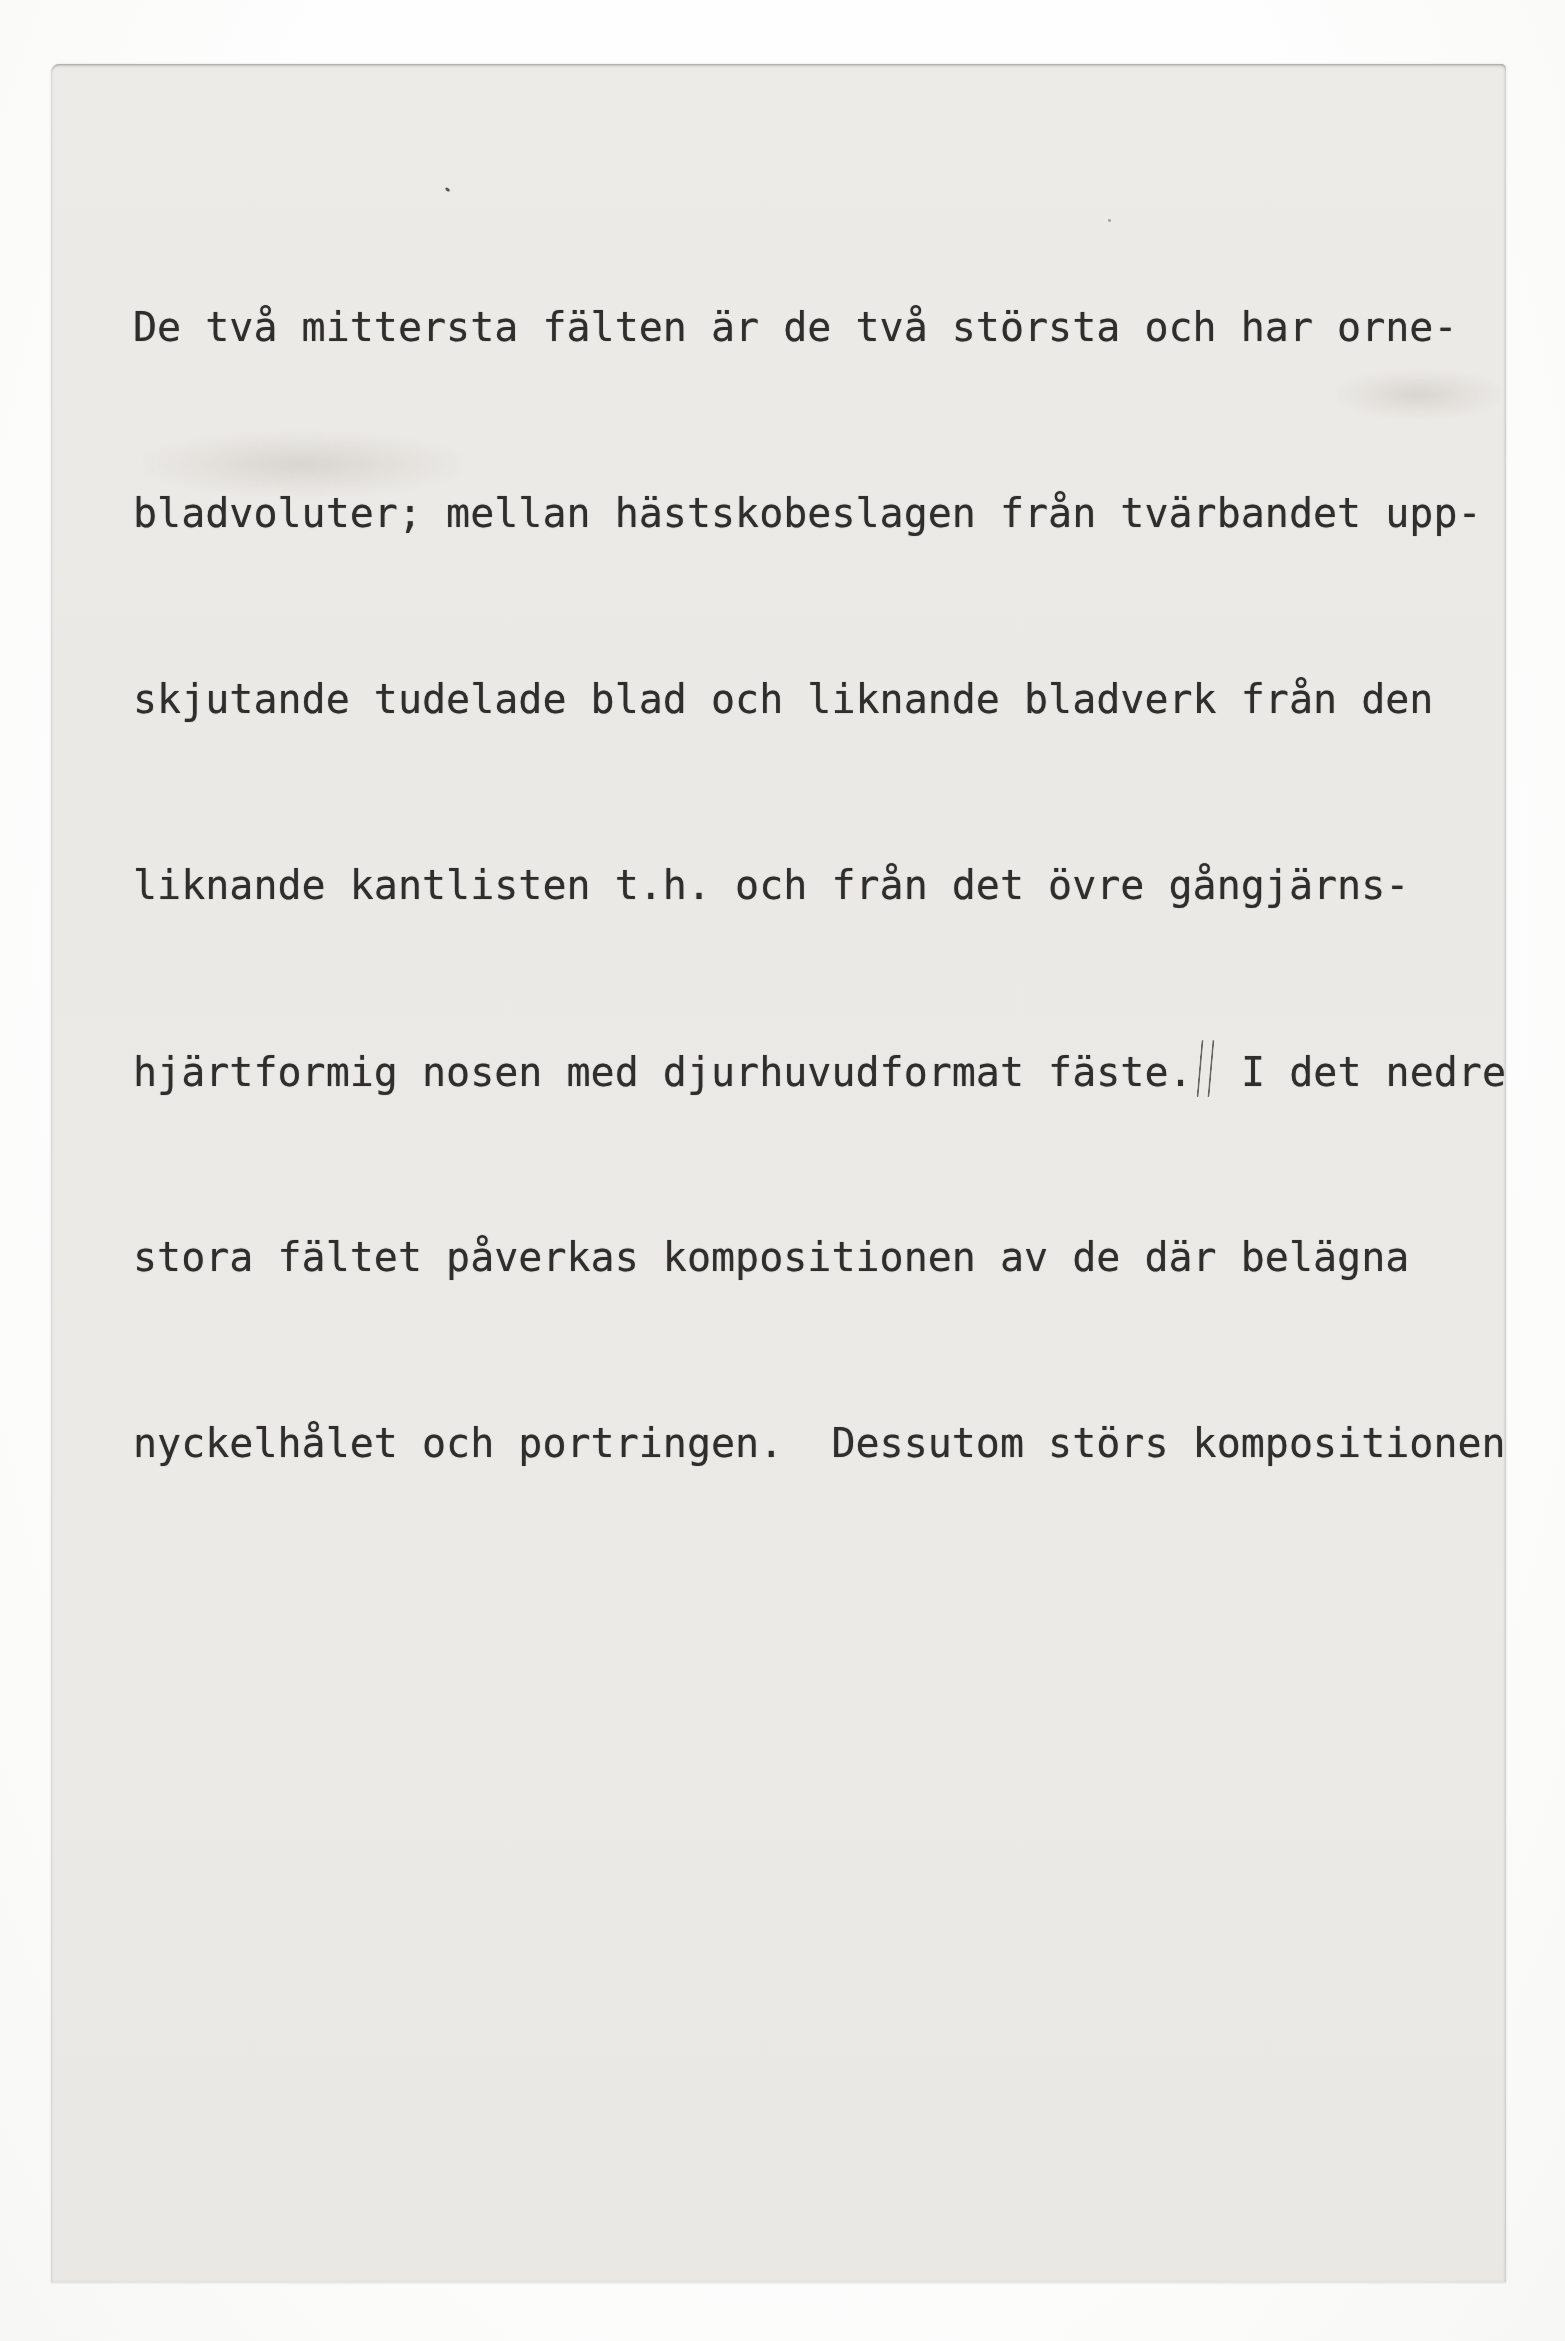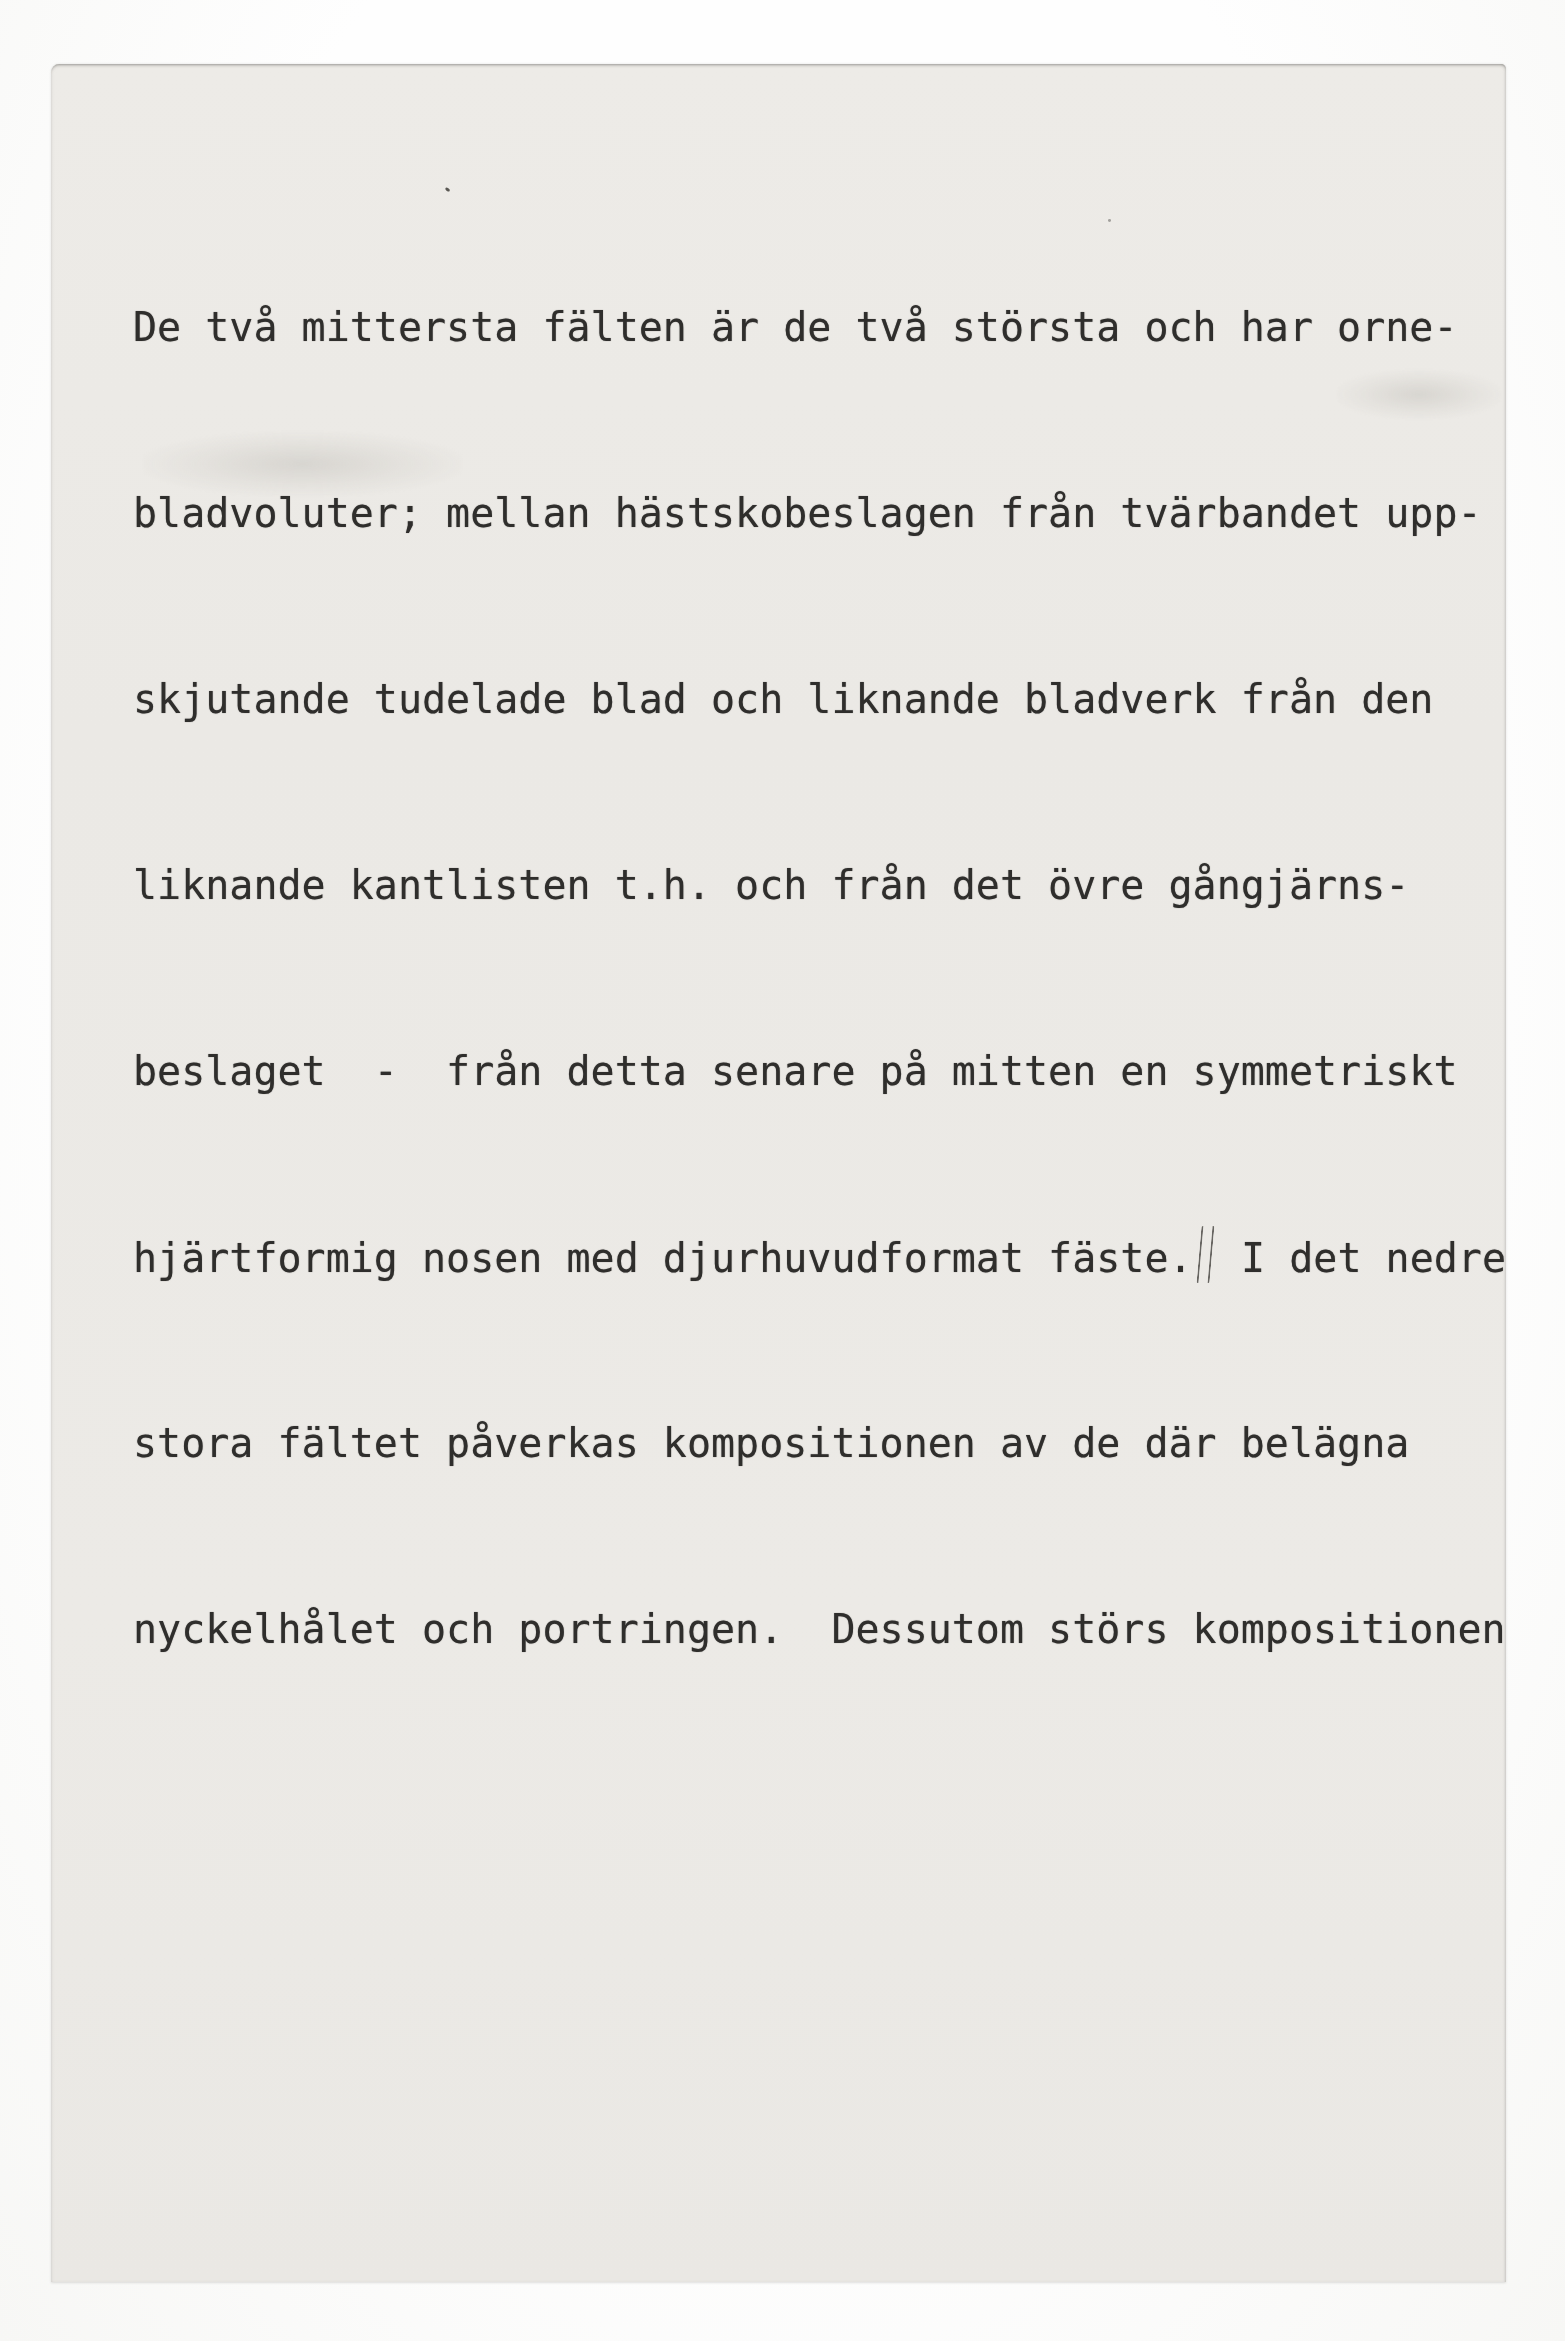--- a/index.html
+++ b/index.html
@@ -103,21 +103,20 @@
 </div>
 
 <div class="smudge smudge-line4"></div>
 <div class="smudge smudge-arkad"></div>
 
 <div class="textblock">
   <div class="line">De två mittersta fälten är de två största och har orne-</div>
   <div class="line">bladvoluter; mellan hästskobeslagen från tvärbandet upp-</div>
   <div class="line">skjutande tudelade blad och liknande bladverk från den</div>
   <div class="line">liknande kantlisten t.h. och från det övre gångjärns-</div>
-  <div class="line">beslaget  -  från detta senare på mitten en symmetriskt</div>
   <div class="line"><span>hjärtformig nosen med djurhuvudformat fäste.</span><span class="pmark"></span><span> I det nedre</span></div>
   <div class="line">stora fältet påverkas kompositionen av de där belägna</div>
   <div class="line">nyckelhålet och portringen.  Dessutom störs kompositionen</div>
   
   
   
   
   
   
   

